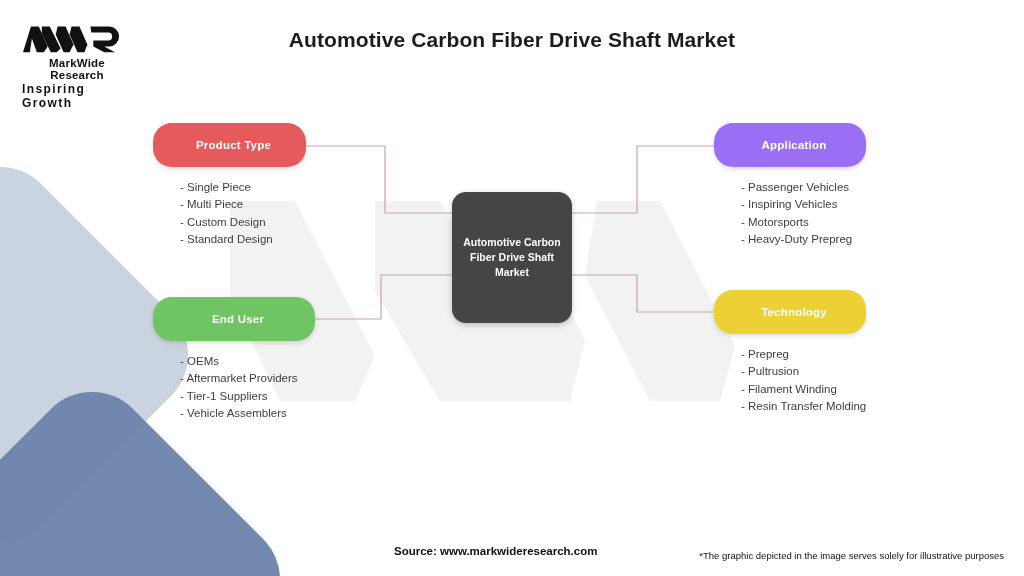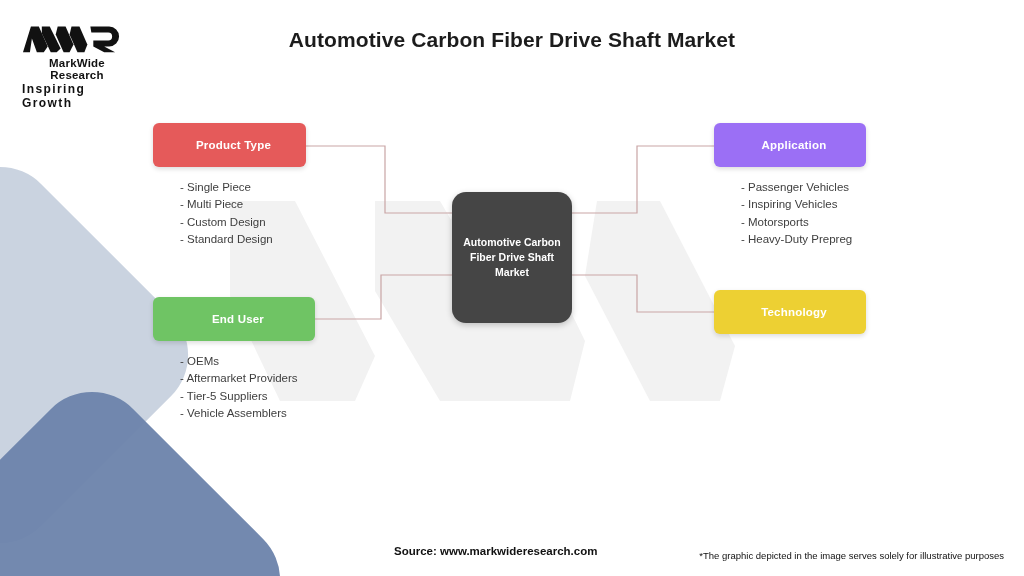--- a/index.html
+++ b/index.html
@@ -100,21 +100,21 @@
   #connectors {
     position: absolute;
     left: 0; top: 0;
     width: 1024px; height: 576px;
   }
 
   
   .branch { position: absolute; }
   .branch-box {
     height: 44px;
-    border-radius: 6px;
+    border-radius: 19px;
     display: flex;
     align-items: center;
     justify-content: center;
     box-shadow: 0 2px 5px rgba(0,0,0,.14);
     padding-left: 8px;
   }
   .branch-box-label {
     font-size: 11.5px;
     font-weight: bold;
     color: #ffffff;
@@ -249,29 +249,35 @@
     </div>
   </div>
 
   <div class="branch" id="branch-end-user">
     <div class="branch-box" style="background:#6FC464">
       <span class="branch-box-label">End User</span>
     </div>
     <div class="branch-items">
       <div class="branch-item">- OEMs</div>
       <div class="branch-item">- Aftermarket Providers</div>
-      <div class="branch-item">- Tier-5 Suppliers</div>
+      <div class="branch-item">- Tier-1 Suppliers</div>
       <div class="branch-item">- Vehicle Assemblers</div>
     </div>
   </div>
 
   <div class="branch" id="branch-technology">
     <div class="branch-box" style="background:#EDD033">
       <span class="branch-box-label">Technology</span>
     </div>
+    <div class="branch-items">
+      <div class="branch-item">- Prepreg</div>
+      <div class="branch-item">- Pultrusion</div>
+      <div class="branch-item">- Filament Winding</div>
+      <div class="branch-item">- Resin Transfer Molding</div>
+    </div>
   </div>
 
   <div id="center-node">
     <span class="center-label">Automotive Carbon Fiber Drive Shaft Market</span>
   </div>
 
   <div id="source-note">Source: www.markwideresearch.com</div>
   <div id="disclaimer-note">*The graphic depicted in the image serves solely for illustrative purposes</div>
 
 </div>

